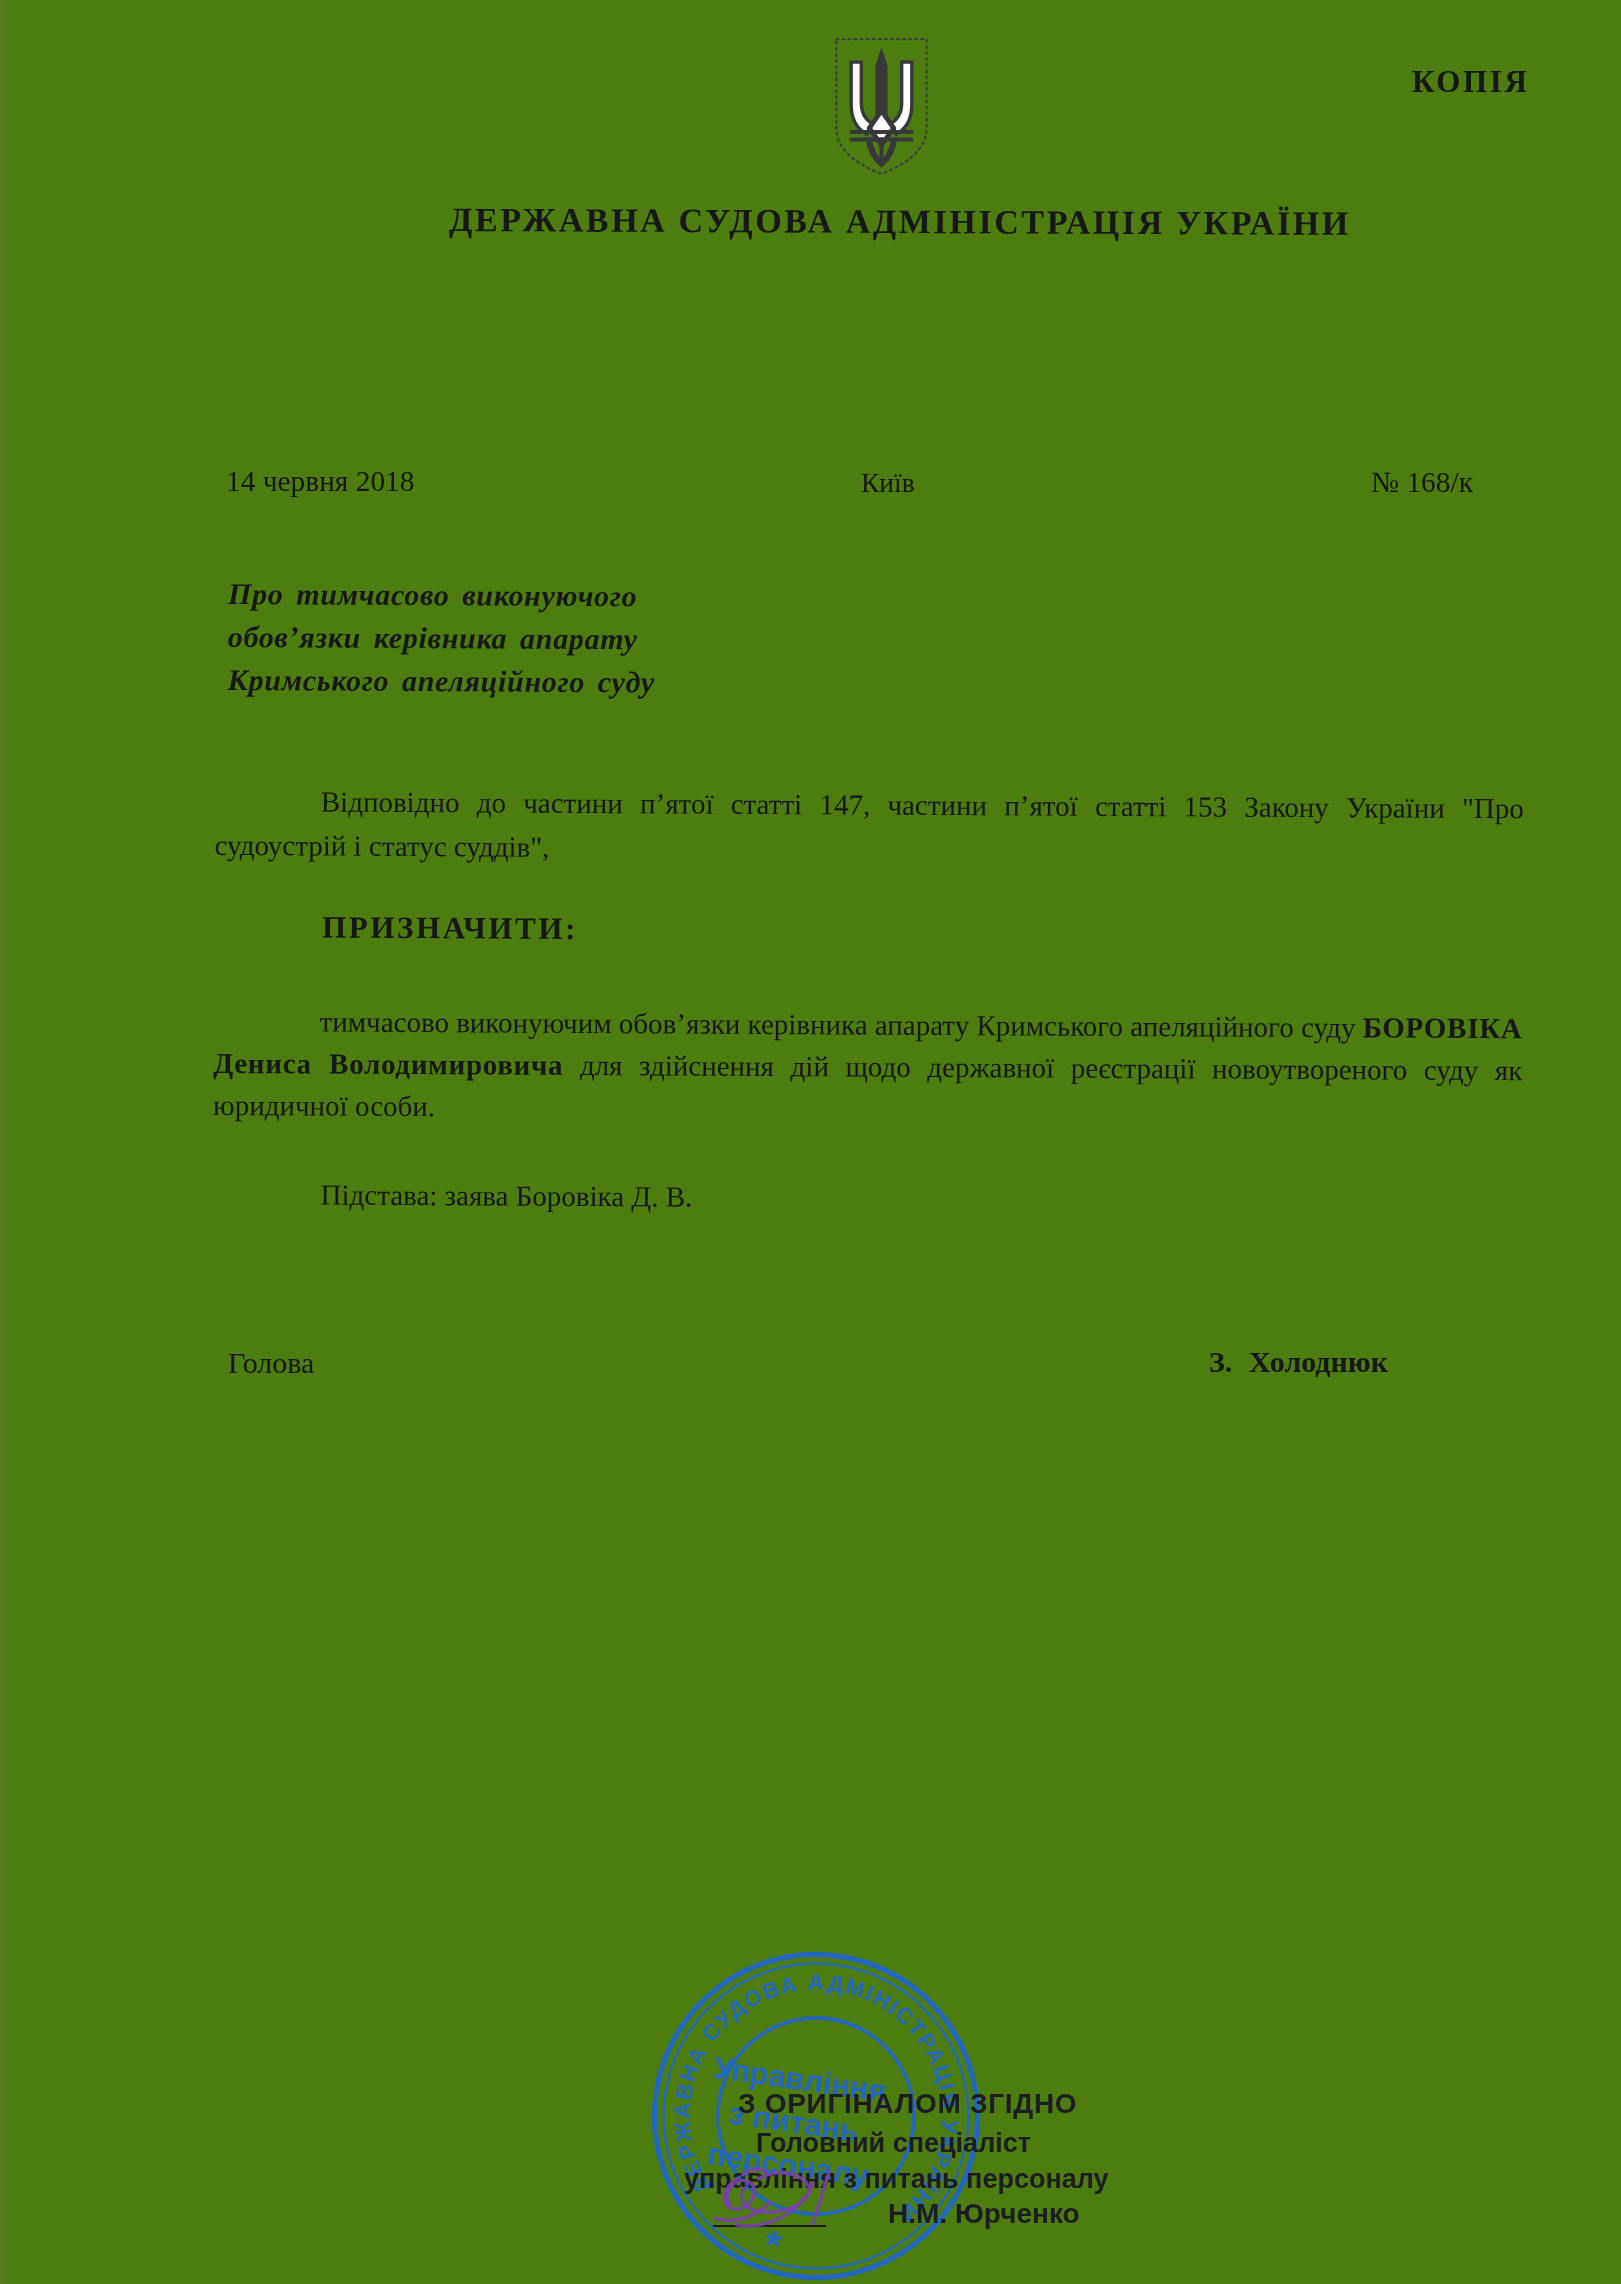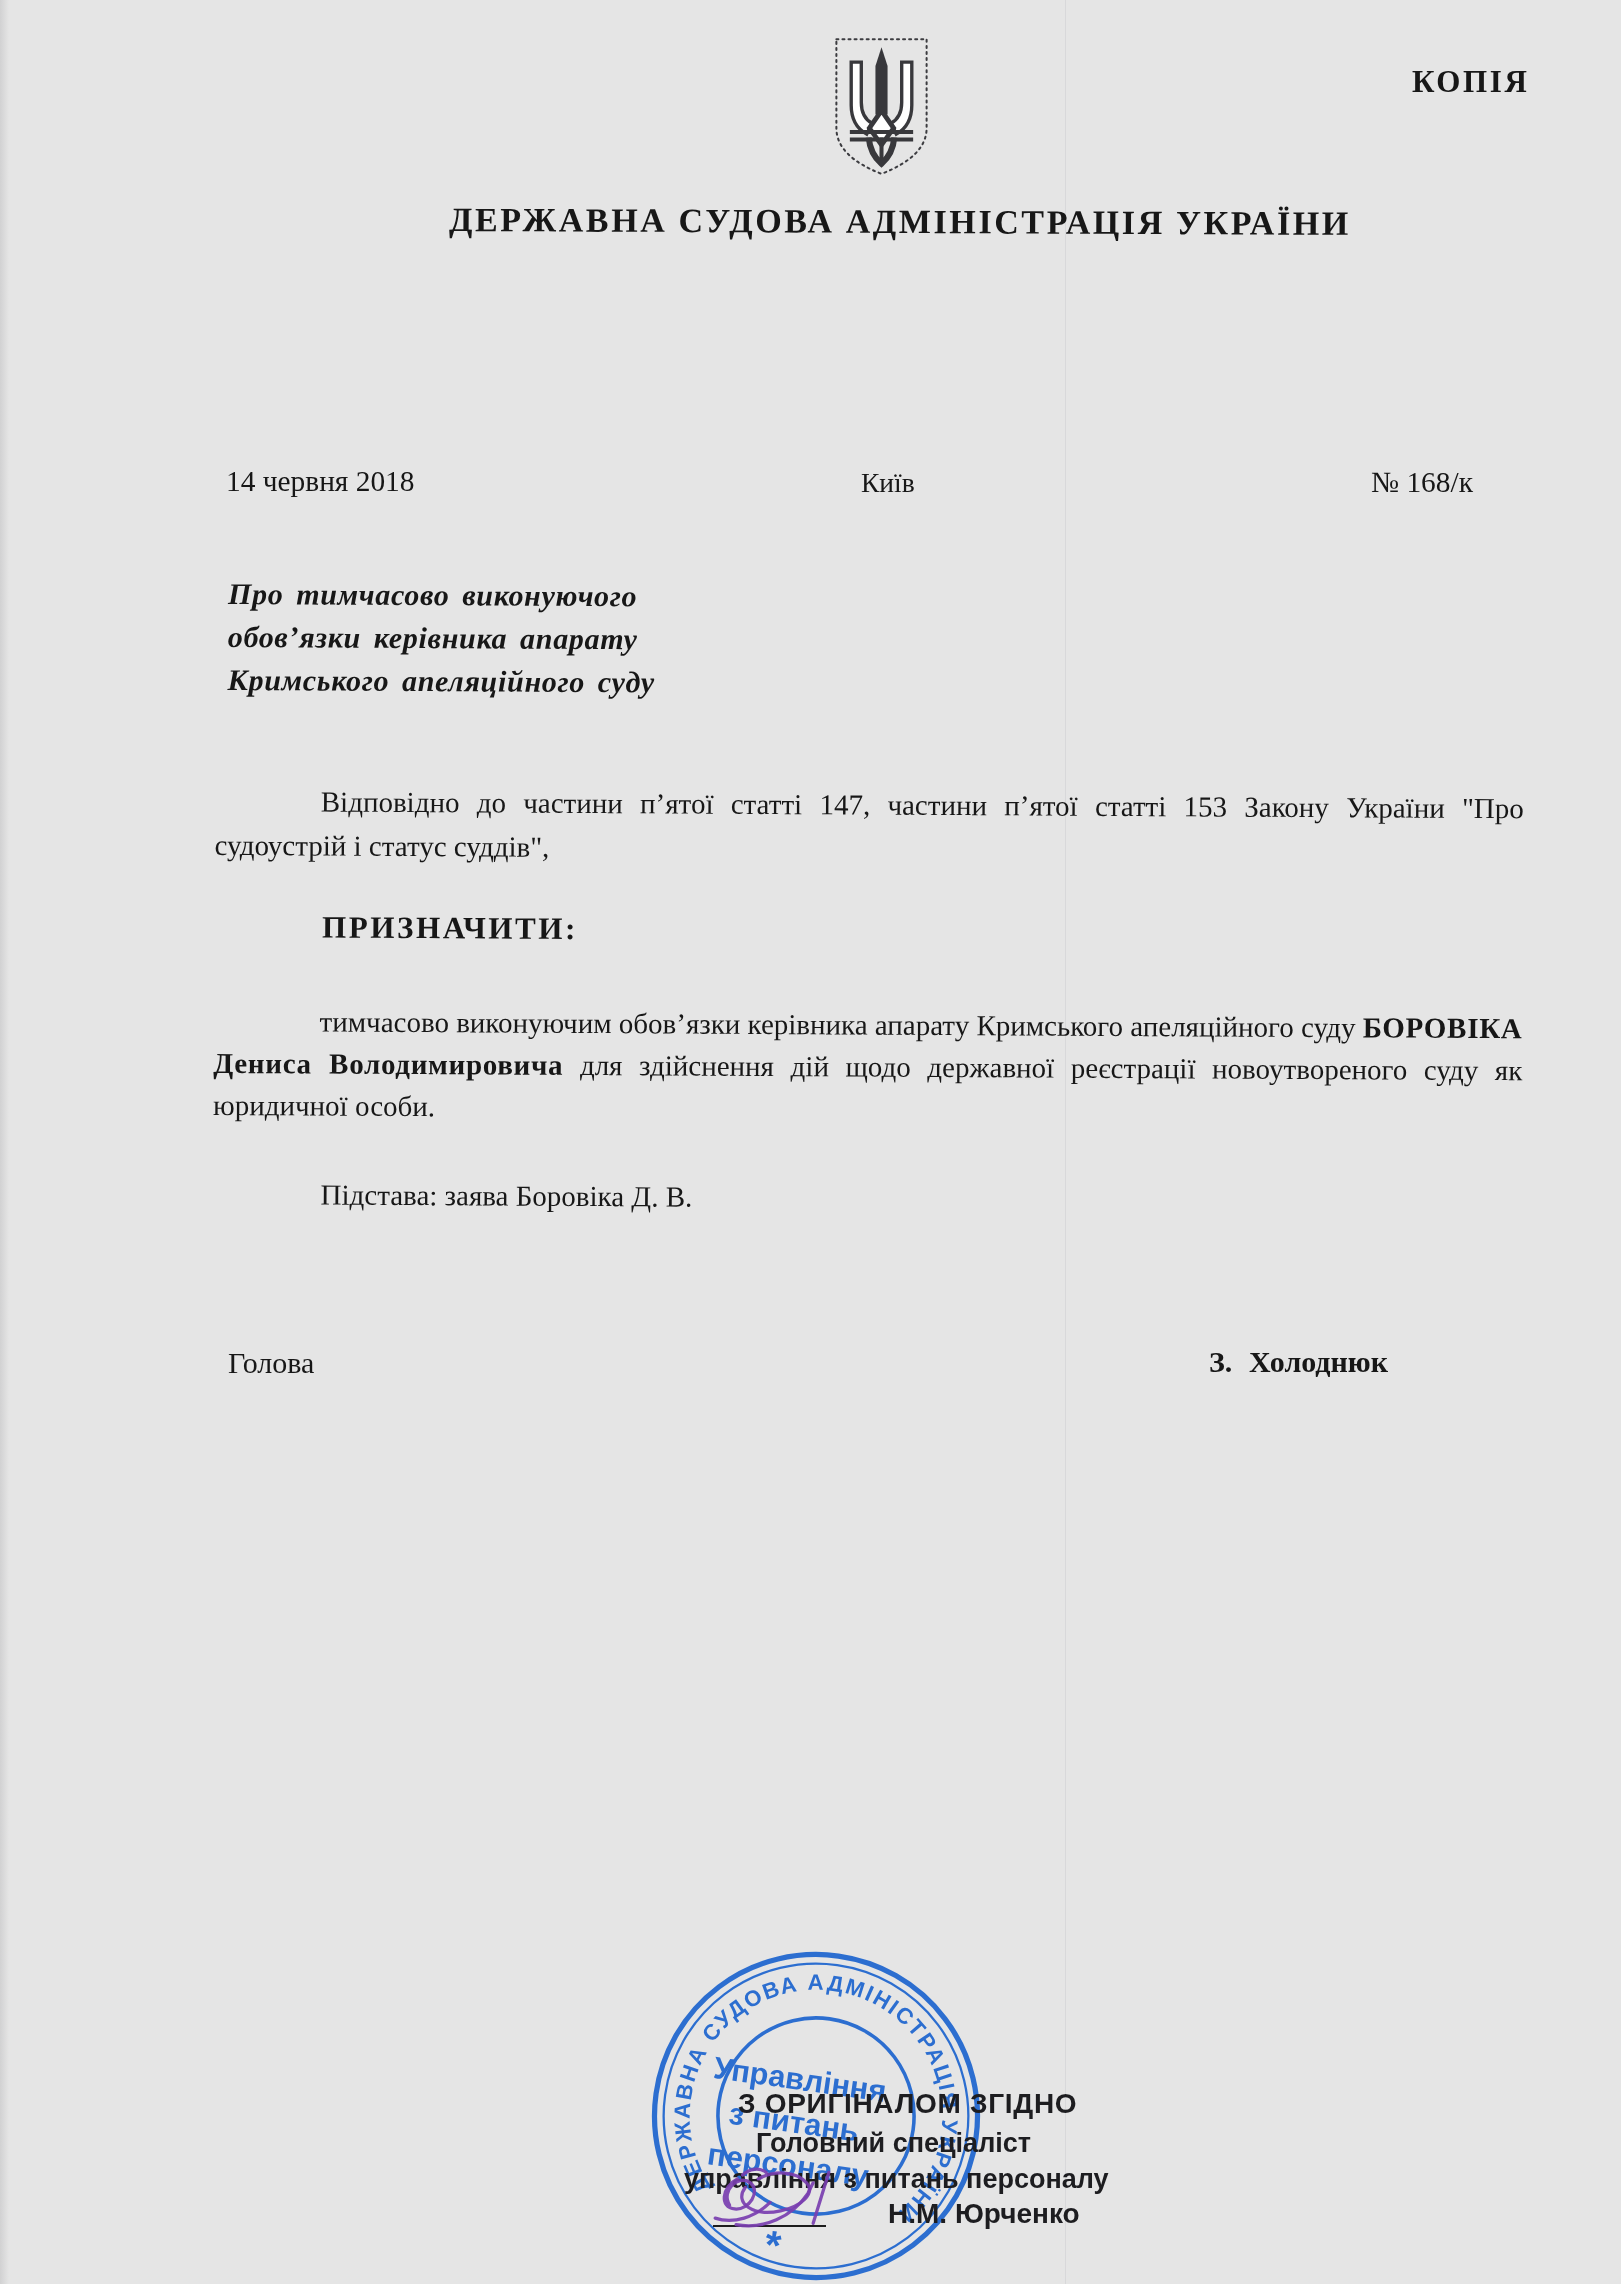--- a/index.html
+++ b/index.html
@@ -6,21 +6,21 @@
     --stamp-ink:#1f66cf;
     --sig-ink:#7a3fb0;
     --ink:#171717;
   }
   *{margin:0;padding:0;box-sizing:border-box;}
   html,body{background:#ffffff;}
   body{
     width:1621px;height:2284px;position:relative;overflow:hidden;
     font-family:"Liberation Serif","DejaVu Serif",serif;color:var(--ink);
   }
-  .page{position:absolute;inset:0;background:#e5e5e5;}
+  .page{position:absolute;inset:0;background:#4d7c0f;}
   .edge-shade{position:absolute;left:0;top:0;bottom:0;width:9.2px;
     background:linear-gradient(to right,rgba(120,120,125,0.18),rgba(255,255,255,0));}
   .scan-line{position:absolute;left:1065px;top:0;bottom:0;width:1.3px;background:rgba(110,110,130,0.10);}
 
   .copy-label{position:absolute;left:1412px;top:64px;font-size:31px;font-weight:bold;letter-spacing:2.6px;}
 
   .emblem{position:absolute;left:831px;top:35px;width:101px;height:143px;}
 
   .center-head{position:absolute;left:226px;width:1348px;text-align:center;}
   .org-title{top:203px;font-size:34px;font-weight:bold;letter-spacing:2.6px;transform:rotate(0.25deg);}

